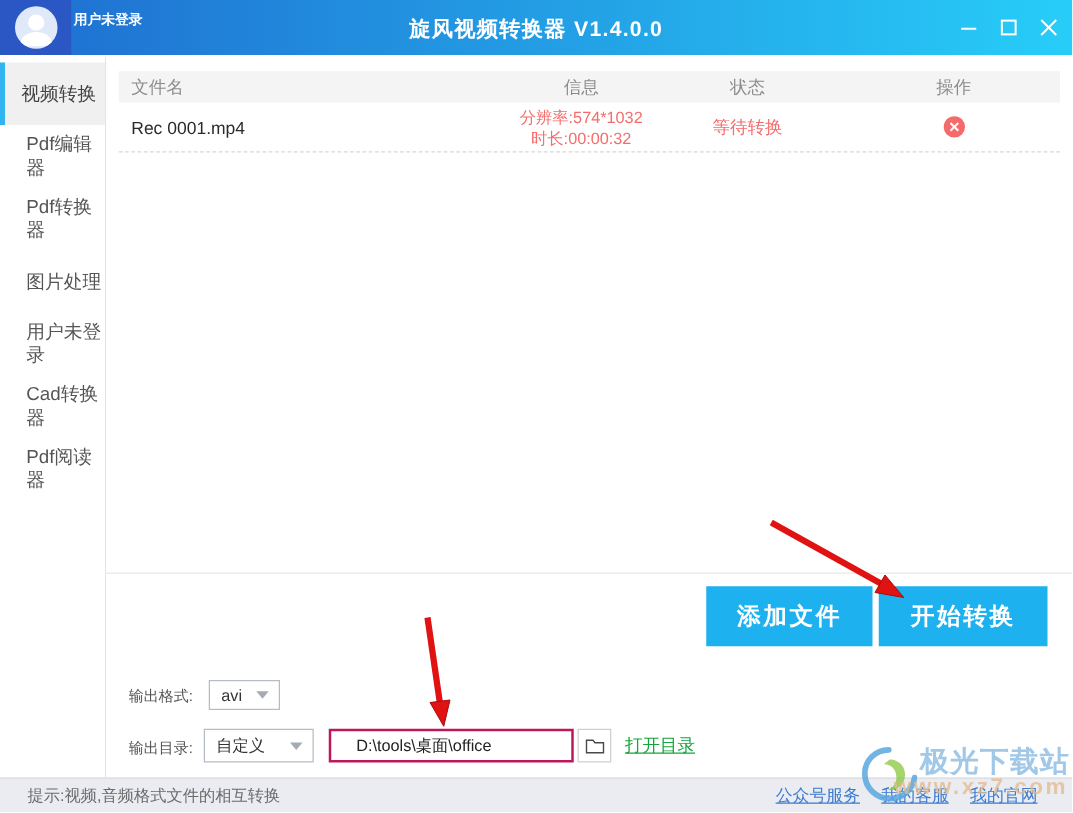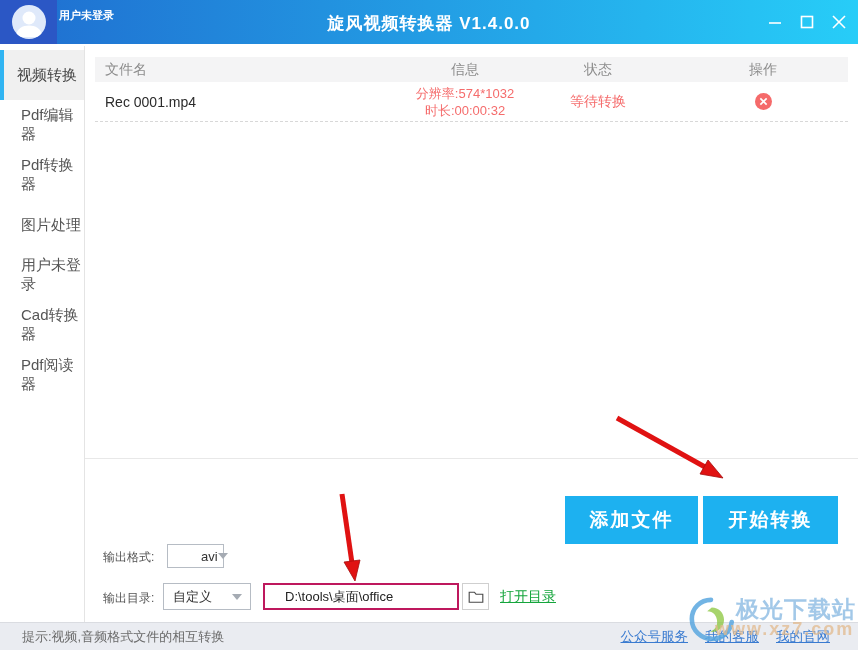--- a/index.html
+++ b/index.html
@@ -38,31 +38,31 @@
   .filename { font-size:14px; color:#2b2b2b; }
   .info-cell { flex-direction:column; line-height:17px; font-size:13px; color:#f56c6c; }
   .status-text { font-size:14px; color:#f56c6c; }
   .del-icon { width:17px; height:17px; border-radius:50%; background:#f56a6a;
     display:flex; align-items:center; justify-content:center; cursor:pointer; }
 
   .separator { position:absolute; left:0; top:414px; width:773px; height:0; border-top:1px solid #e8e8e8; }
 
   .btn { position:absolute; top:425px; height:48px; background:#1db1f0; color:#fff;
     font-size:19px; font-weight:bold; border:none; cursor:pointer; letter-spacing:2px;
-    font-family:inherit;margin-top:27px; }
+    font-family:inherit; }
   .btn-add { left:480px; width:133px; }
   .btn-start { left:618px; width:135px; }
 
   .form-label { position:absolute; font-size:12px; color:#555; }
   .select { position:absolute; background:#fff; border:1px solid #b6bcc4; display:flex;
     align-items:center; cursor:pointer; }
   .select-value { padding-left:9px; font-size:13px; color:#333; flex:1; }
   .caret { width:0; height:0; border-left:5px solid transparent; border-right:5px solid transparent;
     border-top:6px solid #a5abb3; margin-right:8px; }
-  .sel-format { left:82px; top:500px; width:57px; height:24px;padding-left:24px; }
+  .sel-format { left:82px; top:500px; width:57px; height:24px; }
   .sel-dirmode { left:78px; top:539px; width:88px; height:27px; }
   .dir-input { position:absolute; left:178px; top:539px; width:196px; height:27px;
     border:2px solid #be185d; font-size:13px; padding-left:20px; color:#222;
     font-family:inherit; outline:none; }
   .folder-btn { position:absolute; left:377px; top:539px; width:27px; height:27px;
     border:1px solid #cfcfcf; background:#fff; display:flex; align-items:center;
     justify-content:center; cursor:pointer; }
   .open-dir { position:absolute; left:415px; top:544px; font-size:14px; color:#15a53c;
     text-decoration:underline; cursor:pointer; }
 

